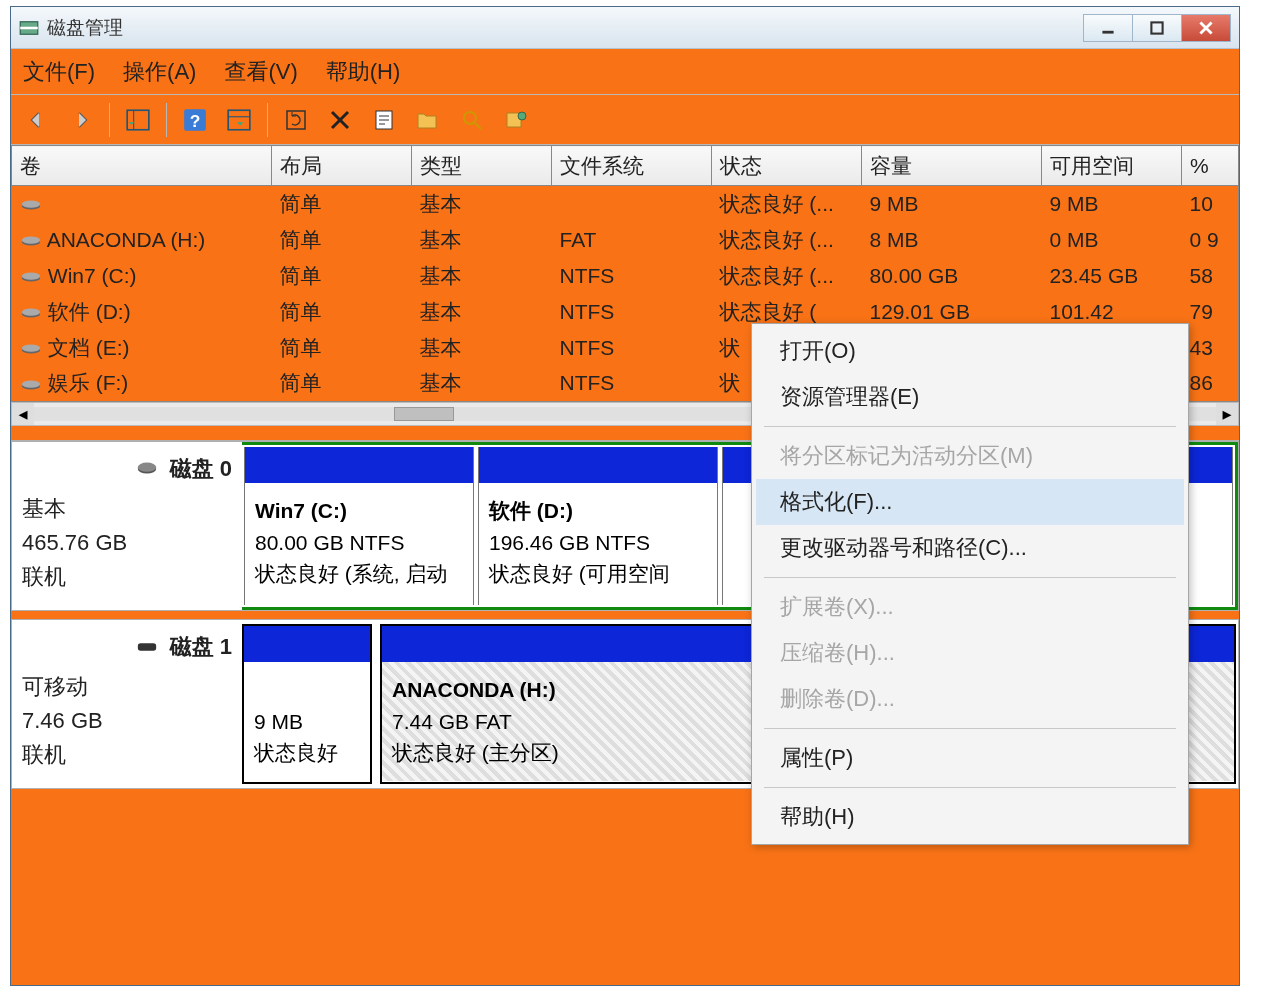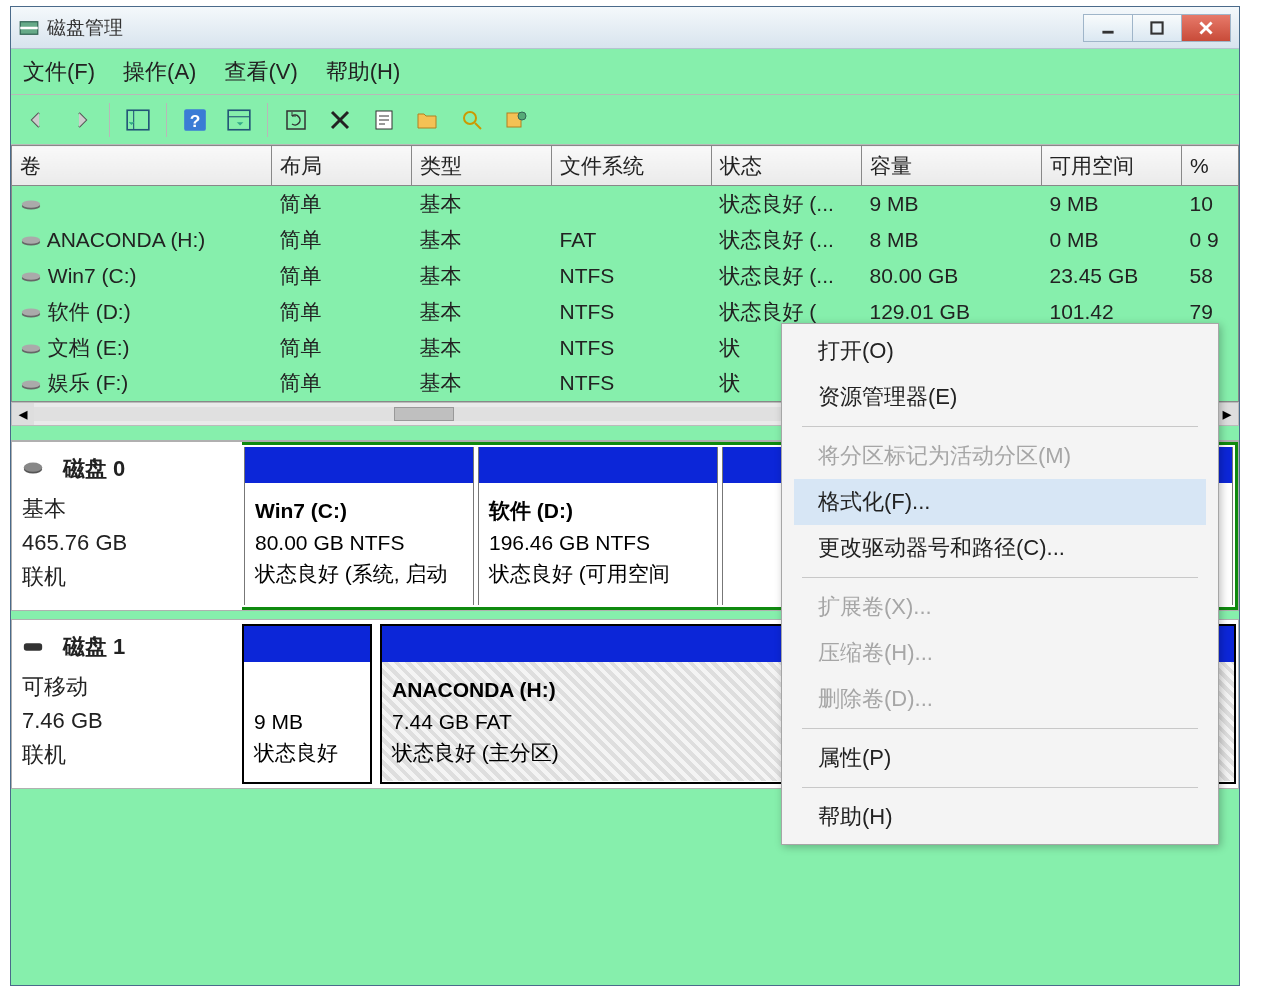--- a/index.html
+++ b/index.html
@@ -7,21 +7,21 @@
   font-family: "Microsoft YaHei", SimSun, Arial, sans-serif;
   font-size: 18px;
   background: #fff;
   user-select: none;
 }
 .window {
   width: 1230px;
   height: 980px;
   margin: 6px 10px;
   border: 1px solid #4a6a8a;
-  background: #86efac;
+  background: #f97316;
   display: flex;
   flex-direction: column;
   overflow: hidden;
   position: relative;
 }
 .titlebar {
   height: 42px;
   background: linear-gradient(#f4f8fb, #d8e4ee);
   display: flex;
   align-items: center;
@@ -114,21 +114,21 @@
   margin: 0 0 8px 0;
   background: #fff;
 }
 .disk-info {
   width: 230px;
   padding: 12px 10px;
   font-size: 22px;
   color: #222;
 }
 .disk-info .line { margin-bottom: 6px; }
-.disk-info .header { margin-bottom: 10px; font-weight: bold; display: flex; align-items: center; gap: 19px; }
+.disk-info .header { margin-bottom: 10px; font-weight: bold; display: flex; align-items: center; gap: 12px; justify-content: flex-end; }
 .partitions {
   flex: 1;
   display: flex;
   padding: 4px 2px 4px 0;
   gap: 8px;
 }
 .partition {
   border: 2px solid #000;
   position: relative;
   display: flex;
@@ -143,22 +143,21 @@
   background: repeating-linear-gradient(45deg, #f4f4f4, #f4f4f4 4px, #dedede 4px, #dedede 8px);
 }
 .context-menu {
   position: absolute;
   left: 740px; top: 316px;
   width: 438px;
   background: #f4f4f4;
   border: 1px solid #a6a6a6;
   box-shadow: 2px 2px 8px rgba(0,0,0,0.25);
   z-index: 100;
-  padding: 4px 12px;
-  margin-left: 30px;
+  padding: 4px 4px;
 }
 .context-menu .item {
   padding: 8px 24px;
   font-size: 22px;
   color: #222;
 }
 .context-menu .item.disabled { color: #a6a6a6; }
 .context-menu .item.highlight {
   background: #d7e6f5;
 }

